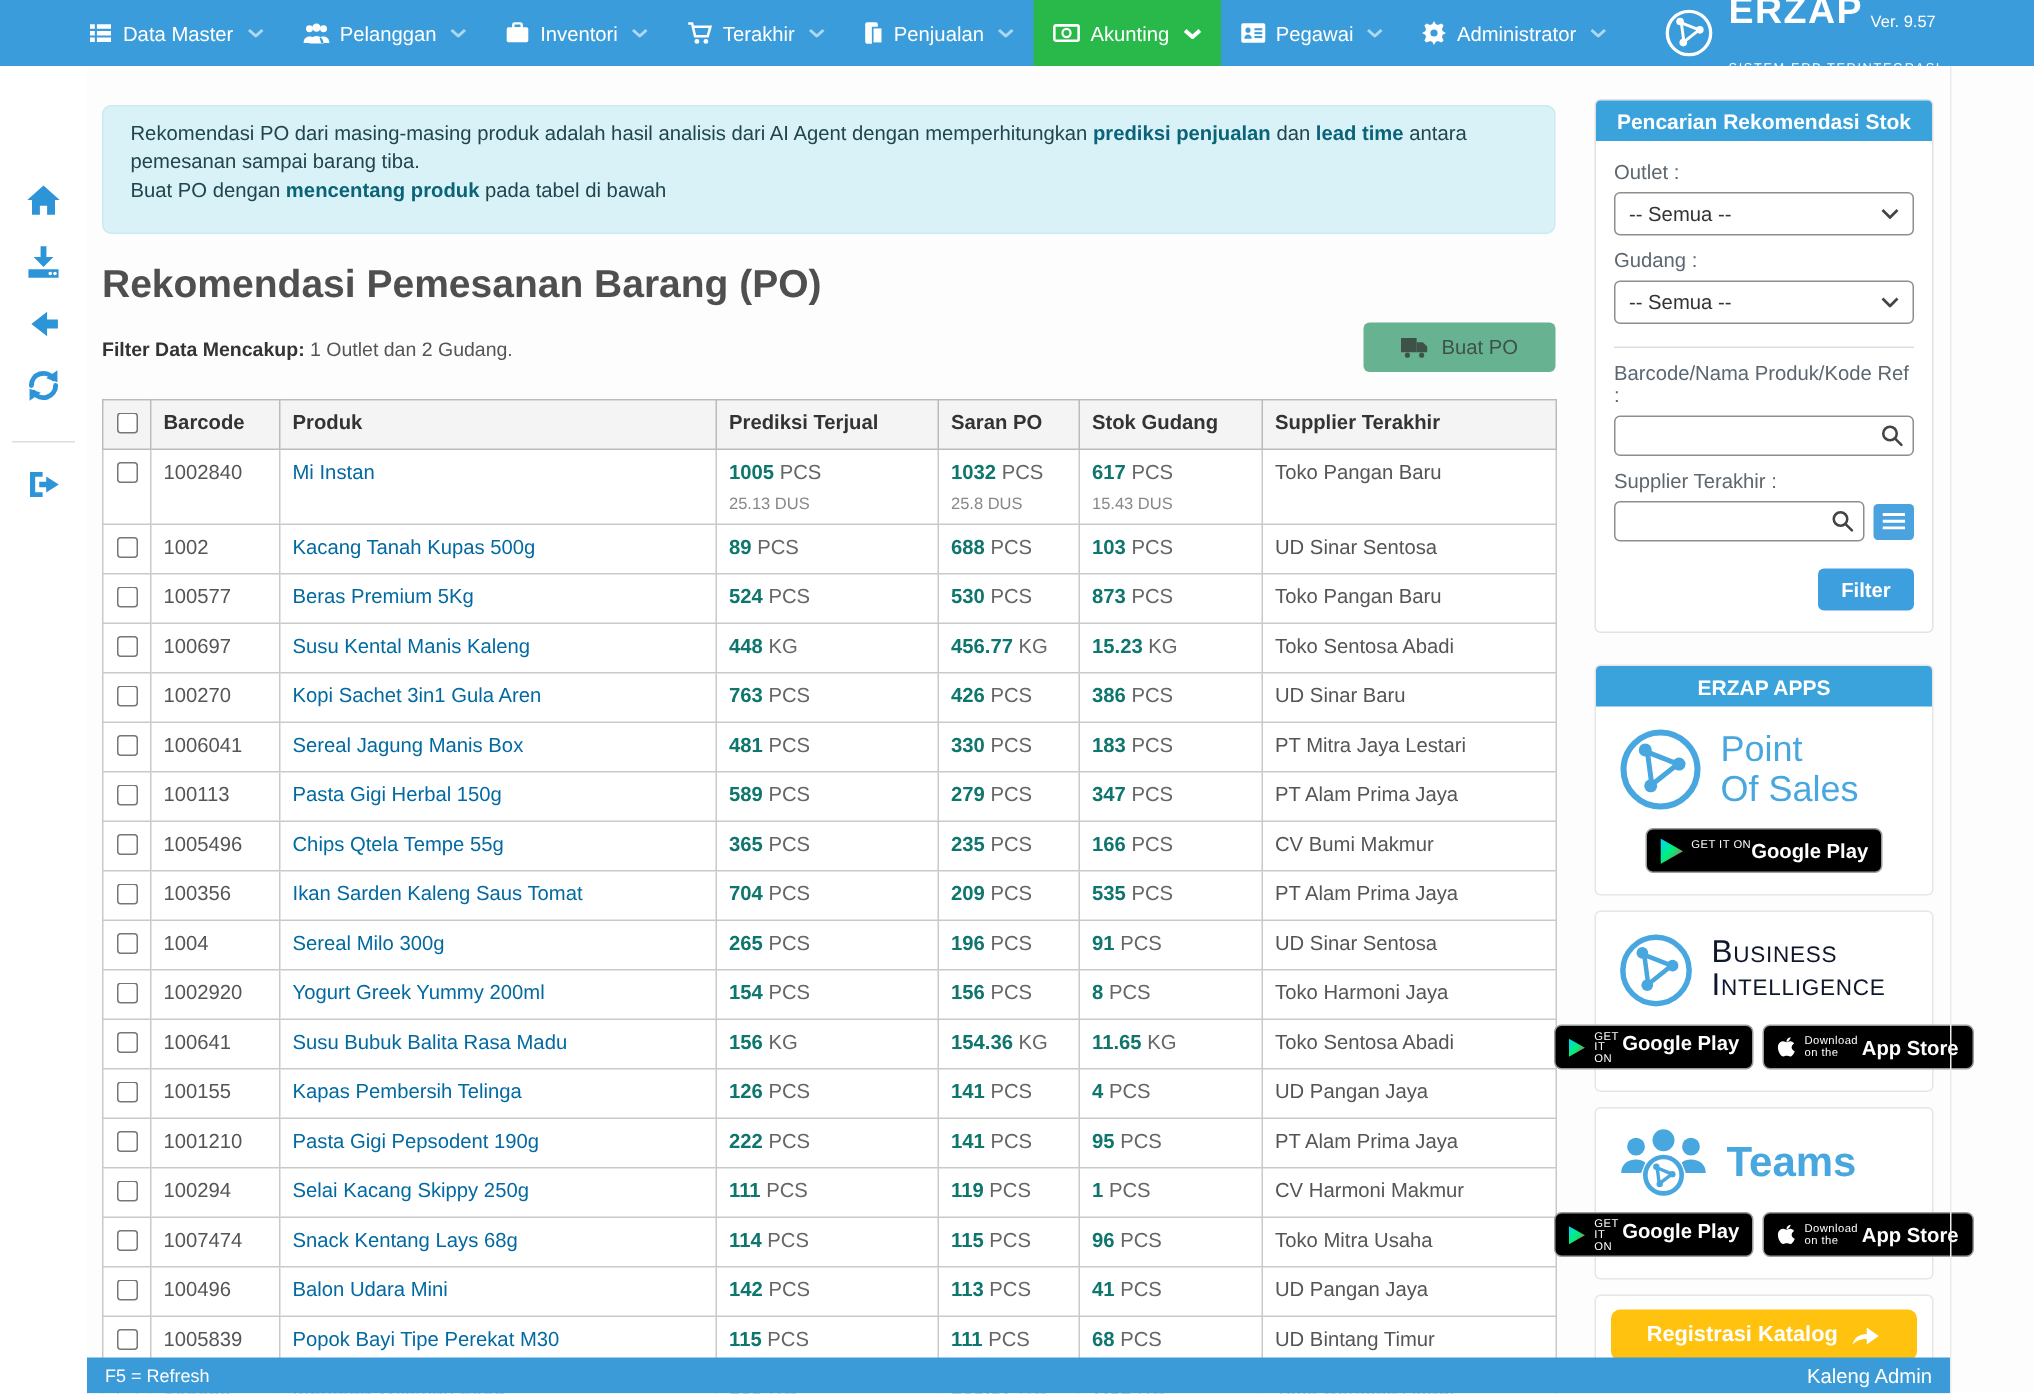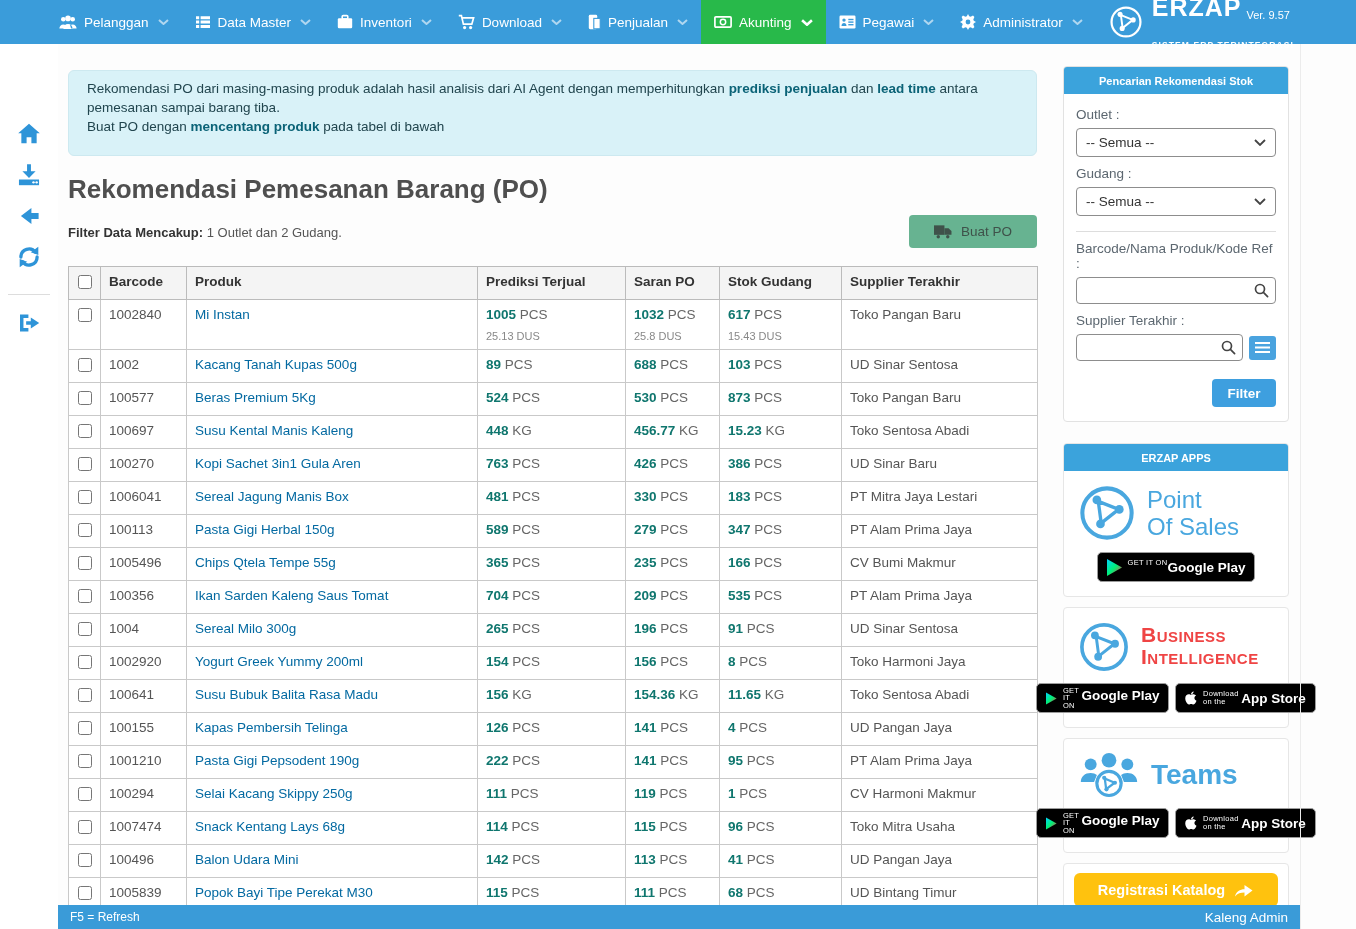--- a/index.html
+++ b/index.html
@@ -10,21 +10,21 @@
   .nav-items{display:flex;margin-left:46px;}
   .nav-item{display:flex;align-items:center;gap:7px;padding:0 13px;color:#fff;font-size:13.5px;cursor:pointer;white-space:nowrap;}
   .nav-item svg{flex:0 0 auto;}
   .nav-item .caret{margin-left:2px;}
   .nav-item.active{background:#28b94a;}
   .brand{margin-left:auto;margin-right:62px;display:flex;align-items:center;gap:9px;color:#fff;}
   .brand-col{display:flex;flex-direction:column;line-height:1;}
   .brand-row{display:flex;align-items:flex-start;gap:5px;}
   .brand-name{font-size:25px;font-weight:bold;letter-spacing:1px;}
   .brand-ver{font-size:11px;margin-top:15px;}
-  .brand-tag{font-size:8.5px;letter-spacing:1.1px;font-weight:bold;margin-top:20px;}
+  .brand-tag{font-size:8.5px;letter-spacing:1.1px;font-weight:normal;margin-top:20px;}
 
   
   .leftbar{position:absolute;top:44px;left:0;width:58px;bottom:0;background:#fff;display:flex;flex-direction:column;align-items:center;padding-top:78px;z-index:35;}
   .side-icon{width:24px;height:24px;margin-bottom:17px;cursor:pointer;}
   .side-divider{width:42px;height:1px;background:#ddd;margin:8px 0 16px;}
 
   
   .banner{position:absolute;left:68px;top:70px;width:969px;height:86px;box-sizing:border-box;background:#d9f2f8;border:1px solid #cde9f0;border-radius:6px;padding:8px 18px;font-size:13.5px;line-height:19px;color:#21454e;}
   .banner b{color:#0b6377;}
 
@@ -42,38 +42,38 @@
   table.po input[type=checkbox]{width:14px;height:14px;margin:1px 0 0;}
   td.c-bar{color:#555;}
   td.c-prod{color:#0369a1;}
   td.c-sup{color:#555;}
   .val{color:#0f766e;font-weight:bold;}
   .unit{color:#666;font-weight:normal;}
   .sub{font-size:11px;color:#888;margin-top:8px;}
 
   
   .panel{position:absolute;left:1063px;width:226px;background:#fff;border:1px solid #e2e2e2;border-radius:4px;box-sizing:border-box;}
-  .panel-header{height:27px;background:#3ba3dc;color:#fff;font-weight:bold;font-size:11px;display:flex;align-items:center;justify-content:center;border-radius:3px 3px 0 0;}
+  .panel-header{height:27px;background:#3ba3dc;color:#fff;font-weight:bold;font-size:14px;display:flex;align-items:center;justify-content:center;border-radius:3px 3px 0 0;}
   .panel-body{padding:11px 12px 14px;}
   .fld-label{font-size:13.5px;color:#5c6770;margin:9px 0 6px;display:block;}
   .sel{height:27px;border:1px solid #8d8d8d;border-radius:4px;display:flex;align-items:center;justify-content:space-between;padding:0 9px;font-size:13.5px;color:#333;cursor:pointer;background:#fff;}
   .panel-hr{border:none;border-top:1px solid #ddd;margin:15px 0 2px;}
   .search-wrap{position:relative;}
   .search-wrap input{width:100%;height:27px;box-sizing:border-box;border:1px solid #8d8d8d;border-radius:4px;padding:0 26px 0 8px;font-size:13px;font-family:inherit;}
   .mag{position:absolute;right:7px;top:6px;cursor:pointer;}
   .sup-row{display:flex;gap:6px;align-items:center;}
   .sup-row .search-wrap{flex:1;}
   .list-btn{width:27px;height:24px;background:#4aa3df;border:none;border-radius:3px;display:flex;align-items:center;justify-content:center;cursor:pointer;flex:0 0 auto;}
   .filter-btn{display:block;margin:18px 0 0 auto;width:64px;height:28px;background:#3e9fdf;border:none;border-radius:4px;color:#fff;font-weight:bold;font-size:13.5px;cursor:pointer;font-family:inherit;}
 
   .apps-col{position:absolute;left:1063px;top:443px;width:226px;display:flex;flex-direction:column;gap:10px;}
   .app-card{background:#fff;border:1px solid #e6e6e6;border-radius:4px;box-sizing:border-box;}
   .app-main{display:flex;align-items:center;gap:11px;padding:13px 14px 8px;}
   .pos-line{font-size:24px;color:#49a7df;line-height:27px;}
-  .bi-line{font-size:15px;letter-spacing:.5px;color:#ef4444;text-transform:uppercase;font-weight:700;line-height:20px;}
+  .bi-line{font-size:15px;letter-spacing:.5px;color:#0f172a;text-transform:uppercase;font-weight:400;line-height:20px;}
   .bi-line::first-letter{font-size:21px;}
   .teams-name{font-size:28px;color:#49a7df;font-weight:600;}
   .badge-row{display:flex;justify-content:center;gap:6px;padding:2px 8px 14px;}
   .badge{height:30px;background:#000;border:1px solid #9c9c9c;border-radius:5px;color:#fff;display:flex;align-items:center;gap:6px;padding:0 9px;cursor:pointer;box-sizing:border-box;}
   .badge .bt{display:flex;flex-direction:row;line-height:1;}
   .badge small{font-size:7.5px;letter-spacing:.3px;}
   .badge b{font-size:13.5px;font-weight:600;margin-top:2px;white-space:nowrap;}
   .reg-card{padding:9px 10px;}
   .reg-btn{width:100%;height:34px;background:#ffc20e;border:none;border-radius:6px;color:#fff;font-weight:bold;font-size:14.5px;display:flex;align-items:center;justify-content:center;gap:9px;cursor:pointer;font-family:Liberation Sans, sans-serif;}
 
@@ -84,57 +84,57 @@
   .edge{position:absolute;left:1300px;top:44px;bottom:0;width:1px;background:#ececec;}
 </style>
 </head>
 <body>
 
 <div id="app">
 
   <div class="navbar">
     <div class="nav-items">
       <div class="nav-item">
+        <svg width="16" height="16" viewBox="0 0 16 16" fill="#fff">
+            <path d="M1 2.2h3.2v3H1zM5.6 2.2H15v3H5.6zM1 6.6h3.2v3H1zM5.6 6.6H15v3H5.6zM1 11h3.2v3H1zM5.6 11H15v3H5.6z"></path>
+          </svg>
+        <span>Data Master</span>
+        <svg class="caret" width="11" height="6" viewBox="0 0 11 6" fill="none">
+            <path d="M1 1l4.5 4L10 1" stroke="rgba(255,255,255,.6)" stroke-width="2"></path>
+          </svg>
+      </div>
+      <div class="nav-item">
         <svg width="18" height="16" viewBox="0 0 18 16" fill="#fff">
             <circle cx="4.3" cy="5.2" r="2.3"></circle>
             <circle cx="13.7" cy="5.2" r="2.3"></circle>
             <circle cx="9" cy="4.4" r="2.8"></circle>
             <path d="M0.4 14.6c0-2.6 1.7-4.2 3.9-4.2 1 0 1.9.3 2.6.9l-1 3.3zM17.6 14.6c0-2.6-1.7-4.2-3.9-4.2-1 0-1.9.3-2.6.9l1 3.3zM4.4 15c0-3.1 2-5 4.6-5s4.6 1.9 4.6 5z"></path>
           </svg>
         <span>Pelanggan</span>
         <svg class="caret" width="11" height="6" viewBox="0 0 11 6" fill="none">
             <path d="M1 1l4.5 4L10 1" stroke="rgba(255,255,255,.6)" stroke-width="2"></path>
           </svg>
       </div>
       <div class="nav-item">
-        <svg width="16" height="16" viewBox="0 0 16 16" fill="#fff">
-            <path d="M1 2.2h3.2v3H1zM5.6 2.2H15v3H5.6zM1 6.6h3.2v3H1zM5.6 6.6H15v3H5.6zM1 11h3.2v3H1zM5.6 11H15v3H5.6z"></path>
-          </svg>
-        <span>Data Master</span>
-        <svg class="caret" width="11" height="6" viewBox="0 0 11 6" fill="none">
-            <path d="M1 1l4.5 4L10 1" stroke="rgba(255,255,255,.6)" stroke-width="2"></path>
-          </svg>
-      </div>
-      <div class="nav-item">
         <svg width="16" height="16" viewBox="0 0 16 16">
             <rect x="5.2" y="1.6" width="5.6" height="3.4" rx="1" fill="none" stroke="#fff" stroke-width="1.6"></rect>
             <rect x="0.8" y="4.2" width="14.4" height="10" rx="1.2" fill="#fff"></rect>
           </svg>
         <span>Inventori</span>
         <svg class="caret" width="11" height="6" viewBox="0 0 11 6" fill="none">
             <path d="M1 1l4.5 4L10 1" stroke="rgba(255,255,255,.6)" stroke-width="2"></path>
           </svg>
       </div>
       <div class="nav-item">
         <svg width="17" height="16" viewBox="0 0 17 16">
             <path d="M.8 1.6h2.6l2 8.6h8.4l1.8-6.4H4.2" fill="none" stroke="#fff" stroke-width="1.7"></path>
             <circle cx="6.6" cy="13.6" r="1.6" fill="#fff"></circle>
             <circle cx="12.6" cy="13.6" r="1.6" fill="#fff"></circle>
           </svg>
-        <span>Download</span>
+        <span>Terakhir</span>
         <svg class="caret" width="11" height="6" viewBox="0 0 11 6" fill="none">
             <path d="M1 1l4.5 4L10 1" stroke="rgba(255,255,255,.6)" stroke-width="2"></path>
           </svg>
       </div>
       <div class="nav-item">
         <svg width="13" height="16" viewBox="0 0 13 16">
             <rect x=".8" y=".8" width="8.4" height="14.4" rx="1.4" fill="#fff"></rect>
             <rect x="5.8" y="4.4" width="6.4" height="10.4" fill="#fff" stroke="#3a9cda" stroke-width="1.1"></rect>
           </svg>
         <span>Penjualan</span>

